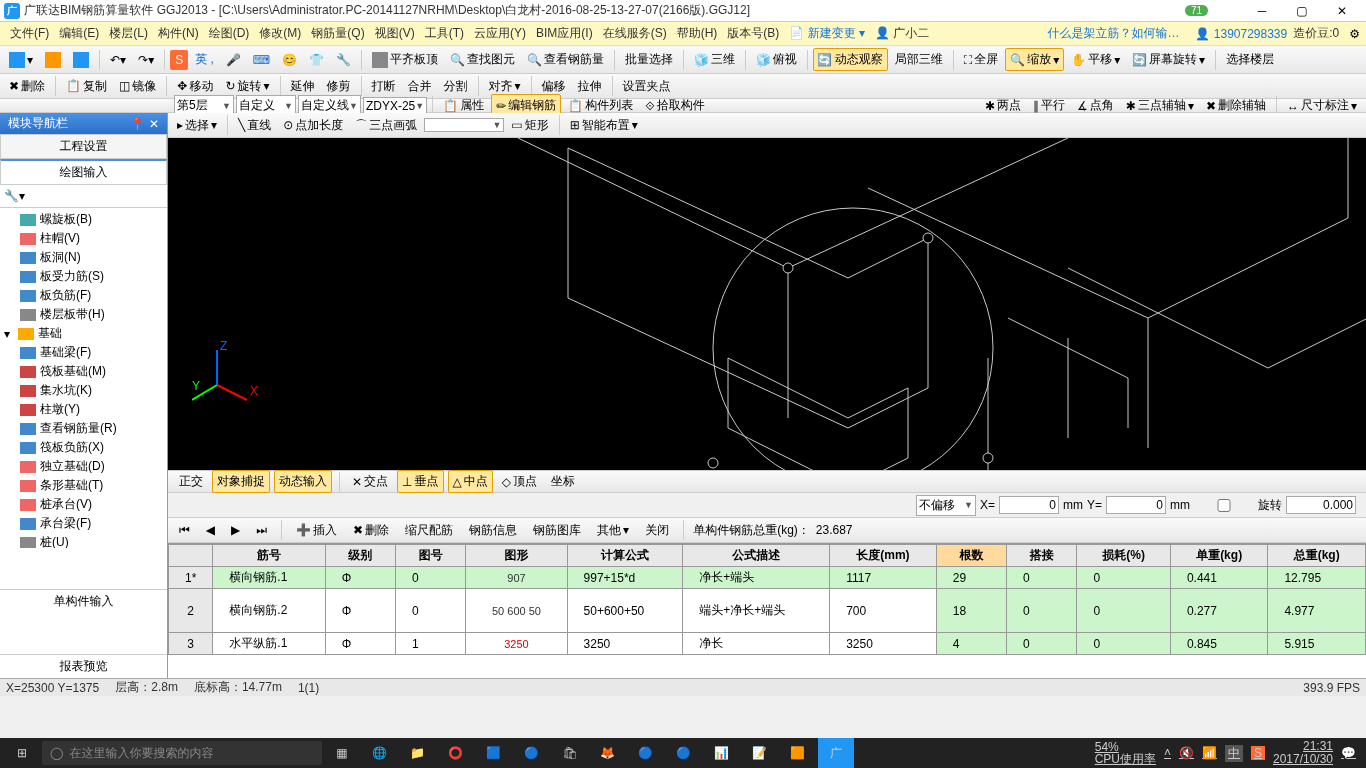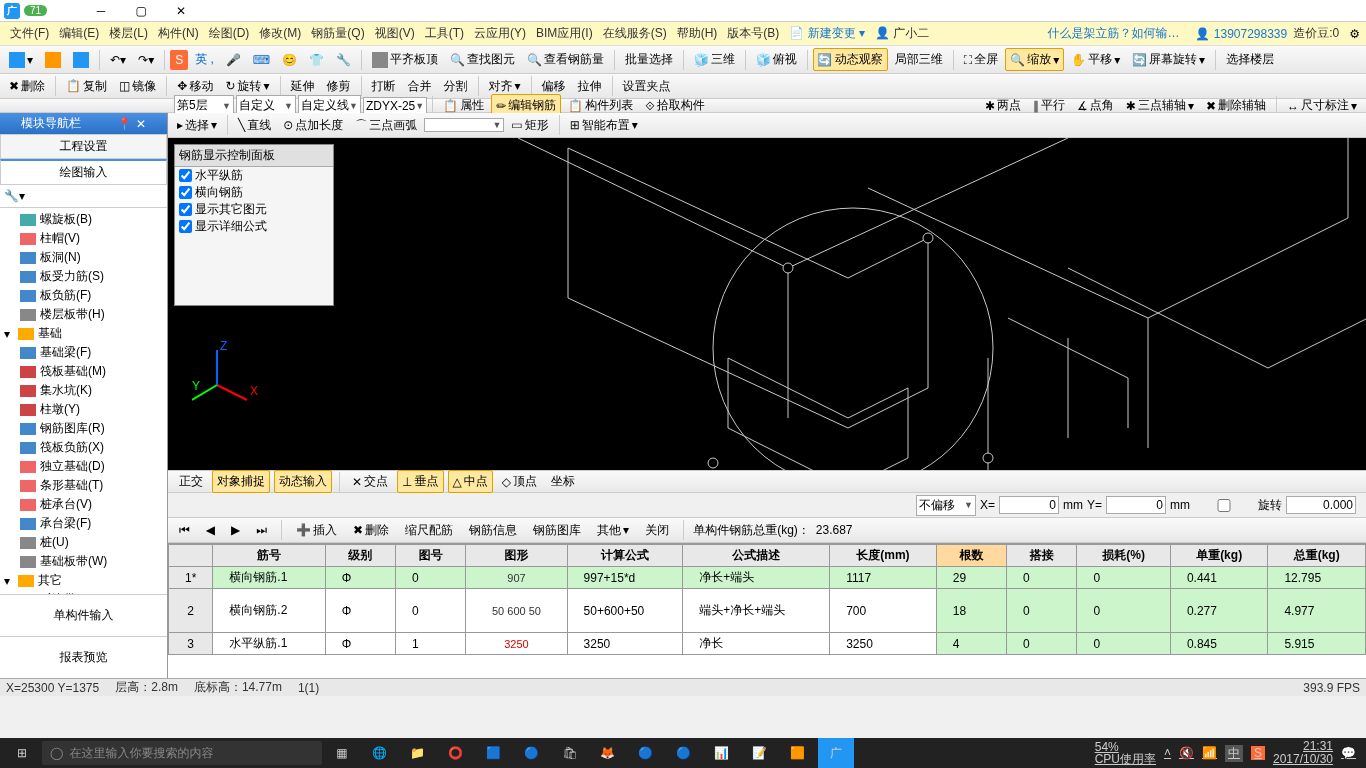--- a/index.html
+++ b/index.html
@@ -17,30 +17,30 @@
 .menubar .user{color:#1976d2;margin-left:14px;}
 .toolbar { height: 28px; background: linear-gradient(#fafafa,#e8e8e8); display: flex; align-items: center; padding: 0 4px; border-bottom: 1px solid #ccc; gap:2px;}
 .tbtn { padding: 2px 4px; display:flex;align-items:center;gap:2px; cursor:pointer; border:1px solid transparent;border-radius:2px;}
 .tbtn.active{background:#ffe8a0;border:1px solid #e0a000;}
 .tbtn .ico{width:16px;height:16px;display:inline-block;}
 .sep{width:1px;height:20px;background:#ccc;margin:0 3px;}
 .dropdown{border:1px solid #aaa;background:#fff;padding:1px 2px;min-width:60px;display:inline-flex;align-items:center;}
 .dropdown .arrow{margin-left:auto;font-size:9px;color:#555;}
 .main{display:flex;height:calc(768px - 22px - 24px - 28px - 28px - 28px - 25px - 18px - 30px);}
 .leftpanel{width:168px;background:#fff;border-right:1px solid #999;display:flex;flex-direction:column;}
-.leftpanel .hdr{background:linear-gradient(#4a90e2,#2970c8);color:#fff;padding:2px 21px;display:flex;align-items:center;}
+.leftpanel .hdr{background:linear-gradient(#4a90e2,#2970c8);color:#fff;padding:2px 8px;display:flex;align-items:center;}
 .leftpanel .hdr .pin{margin-left:auto;}
 .leftpanel .tab{text-align:center;padding:3px;border:1px solid #ccc;background:#f5f5f5;cursor:pointer;}
 .leftpanel .tab.sel{background:#fff;border-top:2px solid #4a90e2;}
 .leftpanel .tree{flex:1;overflow:auto;padding:2px 0;}
 .leftpanel .treeitem{display:flex;align-items:center;padding:1px 2px 1px 24px;gap:4px;cursor:pointer;white-space:nowrap;}
 .leftpanel .treeitem .tico{width:16px;height:12px;background:#ffa500;display:inline-block;}
 .leftpanel .treeitem.lvl0{padding-left:4px;}
 .leftpanel .treeitem.lvl1{padding-left:20px;}
-.leftpanel .bot{text-align:center;padding:12px;border-top:1px solid #ccc;}
+.leftpanel .bot{text-align:center;padding:3px;border-top:1px solid #ccc;margin-top:41px;}
 .canvas-area{flex:1;display:flex;flex-direction:column;position:relative;}
 .subbar{height:25px;background:linear-gradient(#fafafa,#e8e8e8);border-bottom:1px solid #ccc;display:flex;align-items:center;padding:0 4px;gap:2px;}
 .viewport{flex:1;background:#000;position:relative;overflow:hidden;}
 .floatpanel{position:absolute;left:6px;top:6px;width:160px;background:#f5f5f5;border:1px solid #888;}
 .floatpanel .fhdr{background:#e0e0e0;padding:2px 4px;border-bottom:1px solid #aaa;}
 .floatpanel .row{display:flex;align-items:center;gap:3px;padding:0 4px;}
 .axis{position:absolute;left:24px;bottom:60px;}
 .snapbar{height:23px;background:linear-gradient(#fafafa,#e8e8e8);border-top:1px solid #ccc;border-bottom:1px solid #ccc;display:flex;align-items:center;padding:0 6px;gap:4px;}
 .offsetbar{height:25px;background:#f0f0f0;border-bottom:1px solid #ccc;display:flex;align-items:center;justify-content:flex-end;padding:0 10px;gap:4px;}
 .offsetbar input{width:60px;border:1px solid #aaa;text-align:right;padding:1px 2px;}
@@ -63,20 +63,21 @@
 .ico-orange{background:#ff9800;}
 .ico-gray{background:#888;}
 .svgline{stroke:#c8c8c8;stroke-width:1;fill:none;}
 .svgnode{fill:#000;stroke:#c8c8c8;stroke-width:1;}
 </style>
 </head>
 <body>
 
 <div class="titlebar">
   <span class="icon">广</span>
+  <span class="title">广联达BIM钢筋算量软件 GGJ2013 - [C:\Users\Administrator.PC-20141127NRHM\Desktop\白龙村-2016-08-25-13-27-07(2166版).GGJ12]</span>
   <span class="badge">71</span>
   <div class="wbtns">
     <span class="wbtn">─</span>
     <span class="wbtn">▢</span>
     <span class="wbtn">✕</span>
   </div>
 </div>
 
 <div class="menubar">
   <span class="mitem">文件(F)</span>
@@ -278,21 +279,21 @@
         <div class="treeitem lvl1">
           <span class="tico" style="background:#c44"></span>
           <span>集水坑(K)</span>
         </div>
         <div class="treeitem lvl1">
           <span class="tico" style="background:#c44"></span>
           <span>柱墩(Y)</span>
         </div>
         <div class="treeitem lvl1">
           <span class="tico" style="background:#48c"></span>
-          <span>钢筋图库(R)</span>
+          <span>查看钢筋量(R)</span>
         </div>
         <div class="treeitem lvl1">
           <span class="tico" style="background:#48c"></span>
           <span>筏板负筋(X)</span>
         </div>
         <div class="treeitem lvl1">
           <span class="tico" style="background:#e66"></span>
           <span>独立基础(D)</span>
         </div>
         <div class="treeitem lvl1">
@@ -344,39 +345,20 @@
       <span class="tbtn">⊙<span>点加长度</span></span>
       <span class="tbtn">⌒<span>三点画弧</span></span>
       <span class="dropdown" style="min-width:80px;">
           <span class="arrow">▼</span>
         </span>
       <span class="tbtn">▭<span>矩形</span></span>
       <span class="sep"></span>
       <span class="tbtn">⊞<span>智能布置</span>▾</span>
     </div>
     <div class="viewport">
-      <div class="floatpanel">
-        <div class="fhdr">钢筋显示控制面板</div>
-        <div class="row">
-            <input type="checkbox" checked="" style="">
-            <span>水平纵筋</span>
-          </div>
-        <div class="row">
-            <input type="checkbox" checked="" style="">
-            <span>横向钢筋</span>
-          </div>
-        <div class="row">
-            <input type="checkbox" checked="" style="">
-            <span>显示其它图元</span>
-          </div>
-        <div class="row" style="padding-bottom:70px;">
-            <input type="checkbox" checked="" style="">
-            <span>显示详细公式</span>
-          </div>
-      </div>
       <svg width="100%" height="100%" style="position:absolute;left:0;top:0;">
         <g class="svgline">
           <path d="M 350 0 L 620 130 L 900 0 M 620 130 L 620 280 M 400 10 L 680 140 L 760 100 L 760 250 L 680 290 L 400 160 Z"></path>
           <path d="M 700 50 L 980 180 L 1180 80 L 1180 0 M 980 180 L 980 310 M 820 220 L 820 340 L 760 370"></path>
           <path d="M 900 130 L 1100 230 L 1200 180 L 1200 60"></path>
           <circle cx="685" cy="210" r="140"></circle>
           <path d="M 560 220 L 680 280 L 740 250 L 740 320 L 680 350 L 560 290 Z"></path>
           <path d="M 840 180 L 960 240 L 960 290 M 900 300 L 900 200"></path>
         </g>
         <circle class="svgnode" cx="620" cy="130" r="5"></circle>

